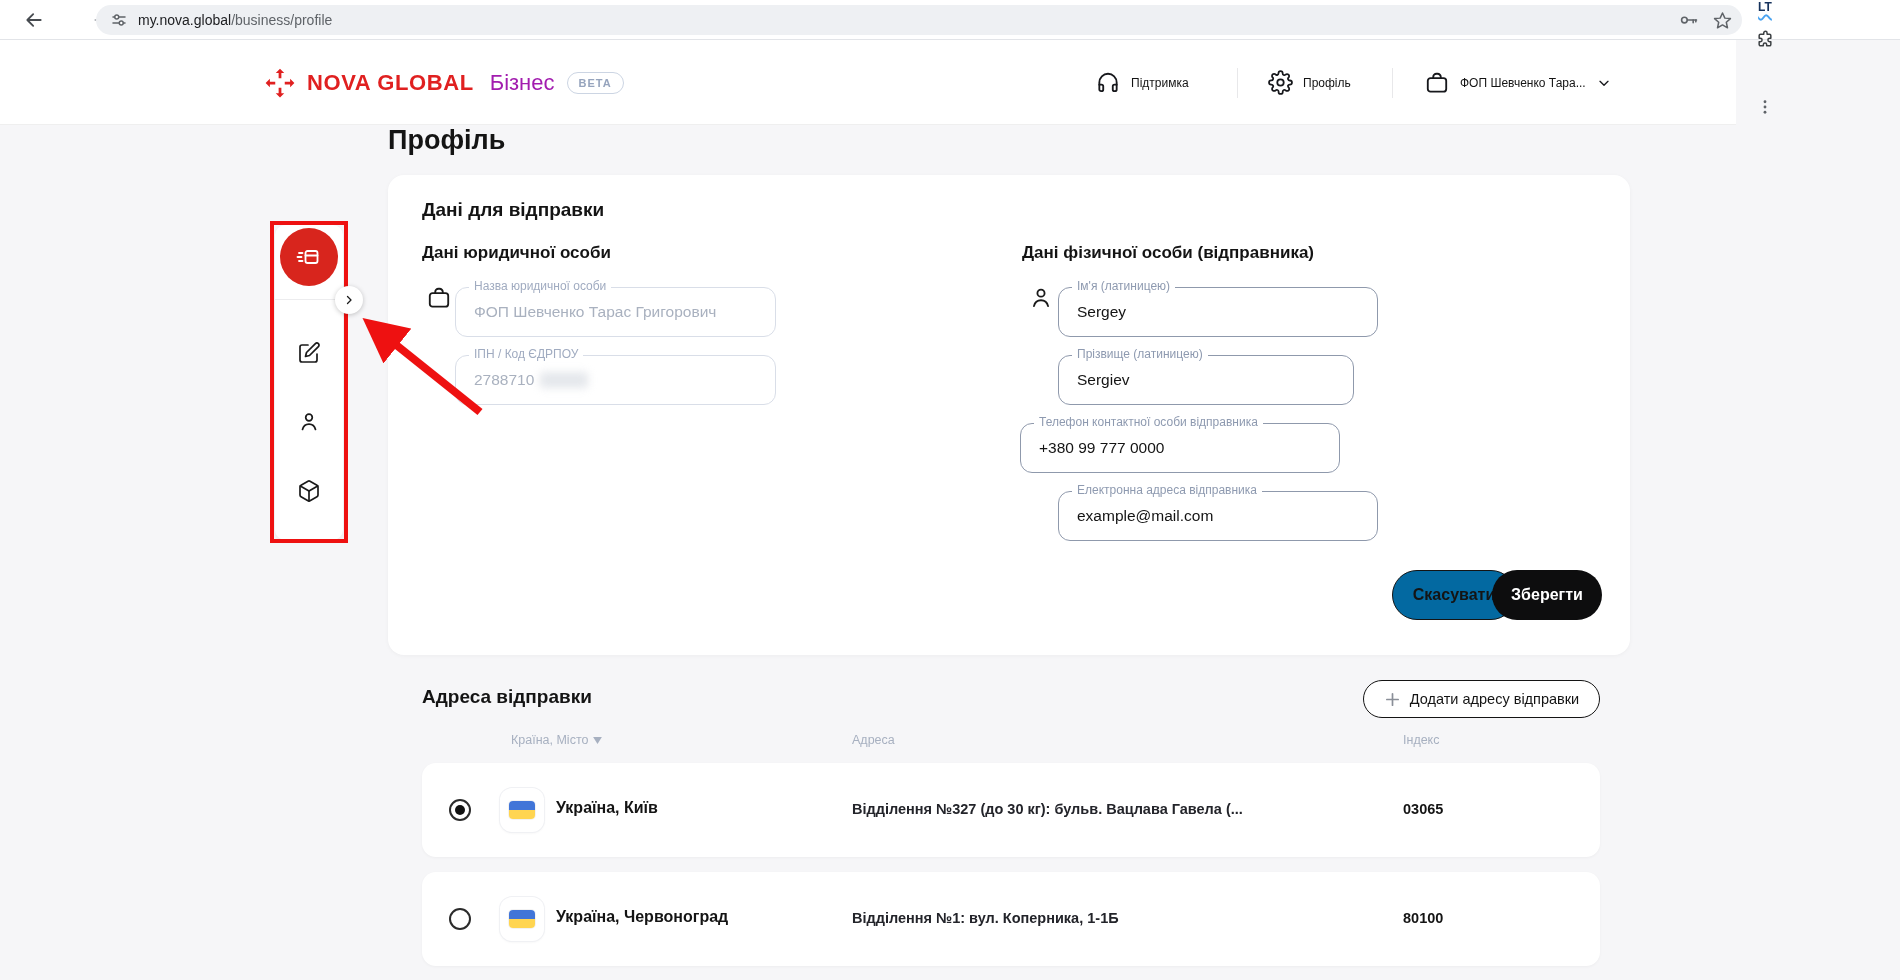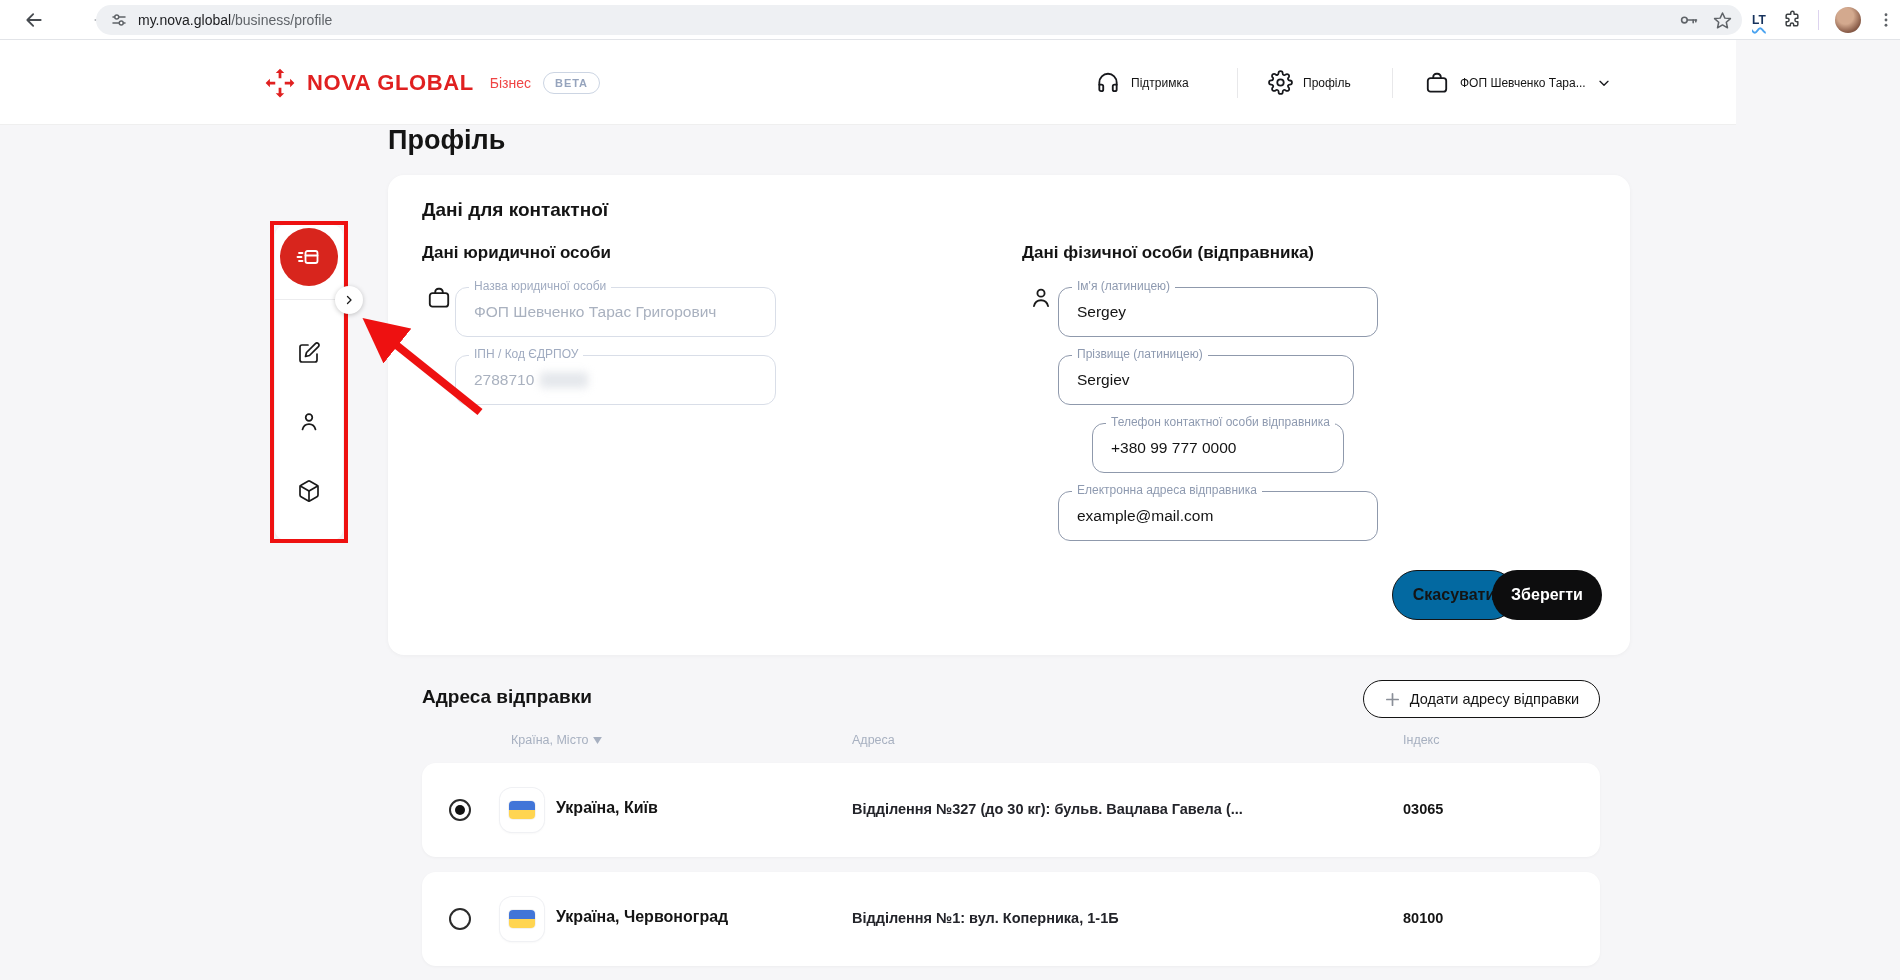--- a/index.html
+++ b/index.html
@@ -23,21 +23,21 @@
   .avatar { width:26px; height:26px; border-radius:50%;
             background:radial-gradient(circle at 40% 35%, #d3a98e 0 35%, #8a5d49 70%, #5d3d31 100%); }
   .tb-divider { width:1px; height:20px; background:#ddd3ef; }
 
   
   .site-header { position:absolute; left:0; top:40px; width:1736px; height:85px;
                  background:#fff; border-bottom:1px solid #efefef; }
   .brand-group { position:absolute; left:265px; top:0; height:85px;
                  display:flex; align-items:center; gap:12px; }
   .brand-text { font-size:22px; font-weight:800; letter-spacing:.6px; color:#e02020; white-space:nowrap; }
-  .product-text { font-size:14px; font-weight:500; color:#ef4444; margin-left:4px; }
+  .product-text { font-size:22px; font-weight:500; color:#a21caf; margin-left:4px; }
   .beta-pill { border:1.5px solid #ccd5e3; color:#96a4bd; font-size:11px; font-weight:700;
                letter-spacing:1px; border-radius:12px; padding:4px 11px; }
   .hdr-item { position:absolute; top:0; height:85px; display:flex; align-items:center;
               gap:10px; font-size:12px; font-weight:500; cursor:pointer; }
   .hdr-divider { position:absolute; top:28px; width:1px; height:30px; background:#e8e8ea; }
 
   
   .page-title { position:absolute; left:388px; top:125px; font-size:27px; font-weight:700; }
 
   
@@ -146,21 +146,21 @@
             <line x1="20.2" y1="12" x2="20.2" y2="14.2"></line>
           </svg>
       </span>
       <span>
         <svg width="19" height="19" viewBox="0 0 24 24" fill="none" stroke="#5f6368" stroke-width="1.9" stroke-linejoin="round">
             <polygon points="12 2.5 15 9 22 9.6 16.8 14.2 18.3 21.2 12 17.6 5.7 21.2 7.2 14.2 2 9.6 9 9"></polygon>
           </svg>
       </span>
     </span>
   </div>
-  <div style="position:absolute; left:1752px; top:0; height:40px; display:flex; align-items:center; gap:16px;">
+  <div style="position:absolute; left:1752px; top:0; height:40px; display:flex; align-items:center; gap:16px;flex-direction:column;">
     <span class="ext-lt">LT</span>
     <span>
       <svg width="20" height="20" viewBox="0 0 24 24" fill="none" stroke="#3c4043" stroke-width="1.8" stroke-linejoin="round">
           <path d="M10.5 3.5a2 2 0 0 1 4 0V5h2.8A1.7 1.7 0 0 1 19 6.7v3.3h-1.5a2 2 0 1 0 0 4H19v3.3a1.7 1.7 0 0 1-1.7 1.7H14v-1.5a2 2 0 1 0-4 0V19H6.7A1.7 1.7 0 0 1 5 17.3V14H6.5a2 2 0 1 0 0-4H5V6.7A1.7 1.7 0 0 1 6.7 5h3.8z"></path>
         </svg>
     </span>
     <span class="tb-divider"></span>
     <span class="avatar"></span>
     <span>
       <svg width="18" height="18" viewBox="0 0 24 24" fill="#5f6368">
@@ -256,21 +256,21 @@
 <svg class="annotation-arrow" width="160" height="130">
   <defs>
       <marker id="ah" markerWidth="5.6" markerHeight="5.6" refX="4.4" refY="2.8" orient="auto">
         <path d="M0,0 L5.6,2.8 L0,5.6 z" fill="#ee1111"></path>
       </marker>
     </defs>
   <line x1="142" y1="114" x2="32" y2="26" stroke="#ee1111" stroke-width="8" marker-end="url(#ah)"></line>
 </svg>
 
 <div class="main-card">
-  <div class="card-title">Дані для контактної</div>
+  <div class="card-title">Дані для відправки</div>
 
   <div class="col-subtitle" style="left:34px">Дані юридичної особи</div>
   <div class="col-icon" style="left:38px">
     <svg width="26" height="26" viewBox="0 0 24 24" fill="none" stroke="#1a1a1a" stroke-width="1.7" stroke-linecap="round" stroke-linejoin="round">
         <rect x="3.5" y="7.5" width="17" height="12.5" rx="2.5"></rect>
         <path d="M8.5 7.5v-1a3 3 0 0 1 3-3h1a3 3 0 0 1 3 3v1"></path>
       </svg>
   </div>
   <div class="ifield disabled" style="left:67px; top:112px">
     <span class="flabel">Назва юридичної особи</span>
@@ -289,21 +289,21 @@
       </svg>
   </div>
   <div class="ifield" style="left:670px; top:112px; width:320px">
     <span class="flabel">Ім'я (латиницею)</span>
     <span class="fvalue">Sergey</span>
   </div>
   <div class="ifield" style="left:670px; top:180px; width:296px">
     <span class="flabel">Прізвище (латиницею)</span>
     <span class="fvalue">Sergiev</span>
   </div>
-  <div class="ifield" style="left:704px; top:248px; width:252px">
+  <div class="ifield" style="left:632px; top:248px; width:320px">
     <span class="flabel">Телефон контактної особи відправника</span>
     <span class="fvalue">+380 99 777 0000</span>
   </div>
   <div class="ifield" style="left:670px; top:316px; width:320px">
     <span class="flabel">Електронна адреса відправника</span>
     <span class="fvalue">example@mail.com</span>
   </div>
 
   <div class="btn btn-cancel">Скасувати</div>
   <div class="btn btn-save">Зберегти</div>

